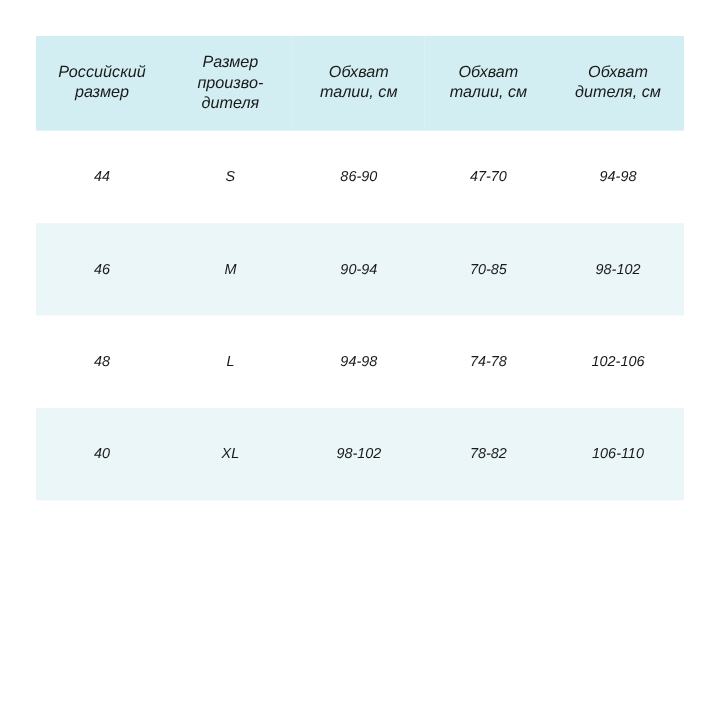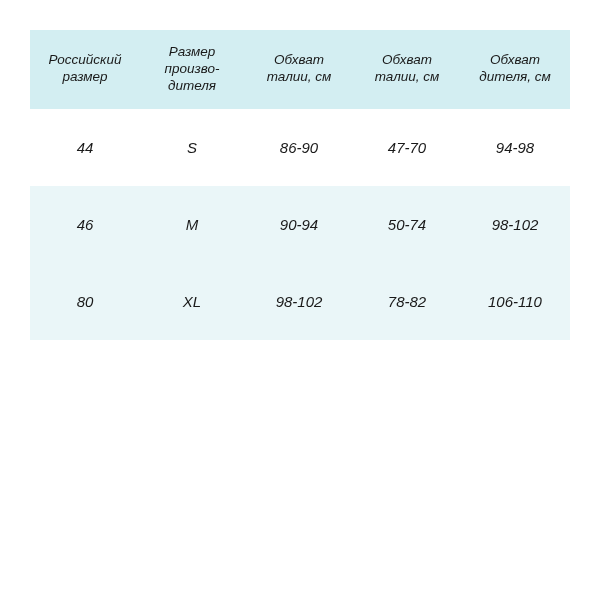--- a/index.html
+++ b/index.html
@@ -43,21 +43,21 @@
     font-size: 13.5px;
     line-height: 1.25;
     padding: 14px 4px 14px 4px;
     height: 76px;
     box-sizing: border-box;
   }
   tbody tr {
     height: 77px;
   }
   tbody td {
-    font-size: 15px;
+    font-size: 12px;
     padding: 0 4px;
   }
   tbody tr.row-light {
     background: #ffffff;
   }
   tbody tr.row-tint {
     background: #eaf6f8;
     padding-left: 40px;
   }
   .col-1 { width: 110px; }
@@ -102,25 +102,32 @@
         <td class="col-1">44</td>
         <td class="col-2">S</td>
         <td class="col-3">86-90</td>
         <td class="col-4">47-70</td>
         <td class="col-5">94-98</td>
       </tr>
       <tr class="row-tint">
         <td class="col-1">46</td>
         <td class="col-2">M</td>
         <td class="col-3">90-94</td>
-        <td class="col-4">50-74</td>
+        <td class="col-4">70-85</td>
         <td class="col-5">98-102</td>
       </tr>
+      <tr class="row-light">
+        <td class="col-1">48</td>
+        <td class="col-2">L</td>
+        <td class="col-3">94-98</td>
+        <td class="col-4">74-78</td>
+        <td class="col-5">102-106</td>
+      </tr>
       <tr class="row-tint">
-        <td class="col-1">80</td>
+        <td class="col-1">40</td>
         <td class="col-2">XL</td>
         <td class="col-3">98-102</td>
         <td class="col-4">78-82</td>
         <td class="col-5">106-110</td>
       </tr>
     </tbody>
   </table>
 </div>
 
 </body></html>

